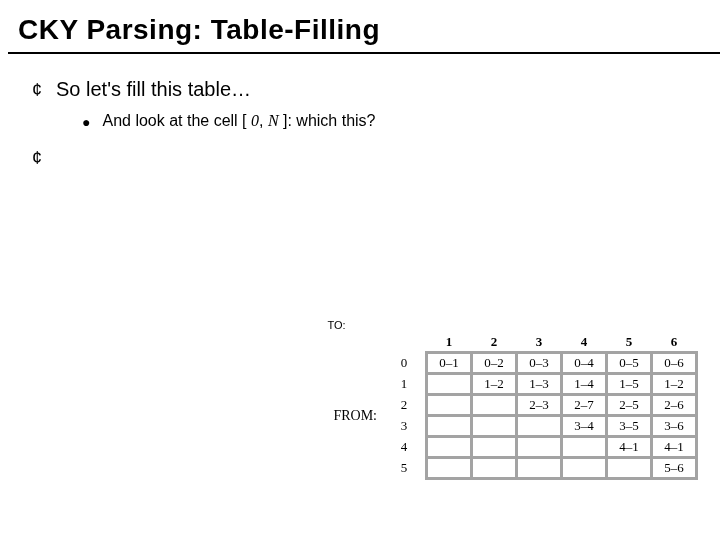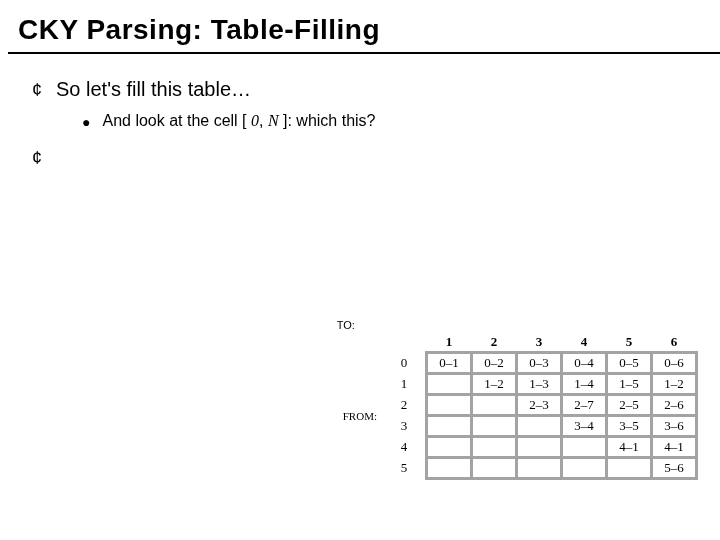--- a/index.html
+++ b/index.html
@@ -84,21 +84,21 @@
   .hdr-left {
     border-right: 1px solid #000;
   }
   .to-label {
     font-size: 11px;
     text-align: left;
     padding-right: 20px;
     padding-bottom: 2px;
   }
   .from-label {
-    font-size: 11px;
+    font-size: 14px;
     padding-right: 6px;
     white-space: nowrap;
   }
 </style>
 </head>
 <body>
 
 <div class="slide">
 
   <div class="title">CKY Parsing: Table-Filling</div>

